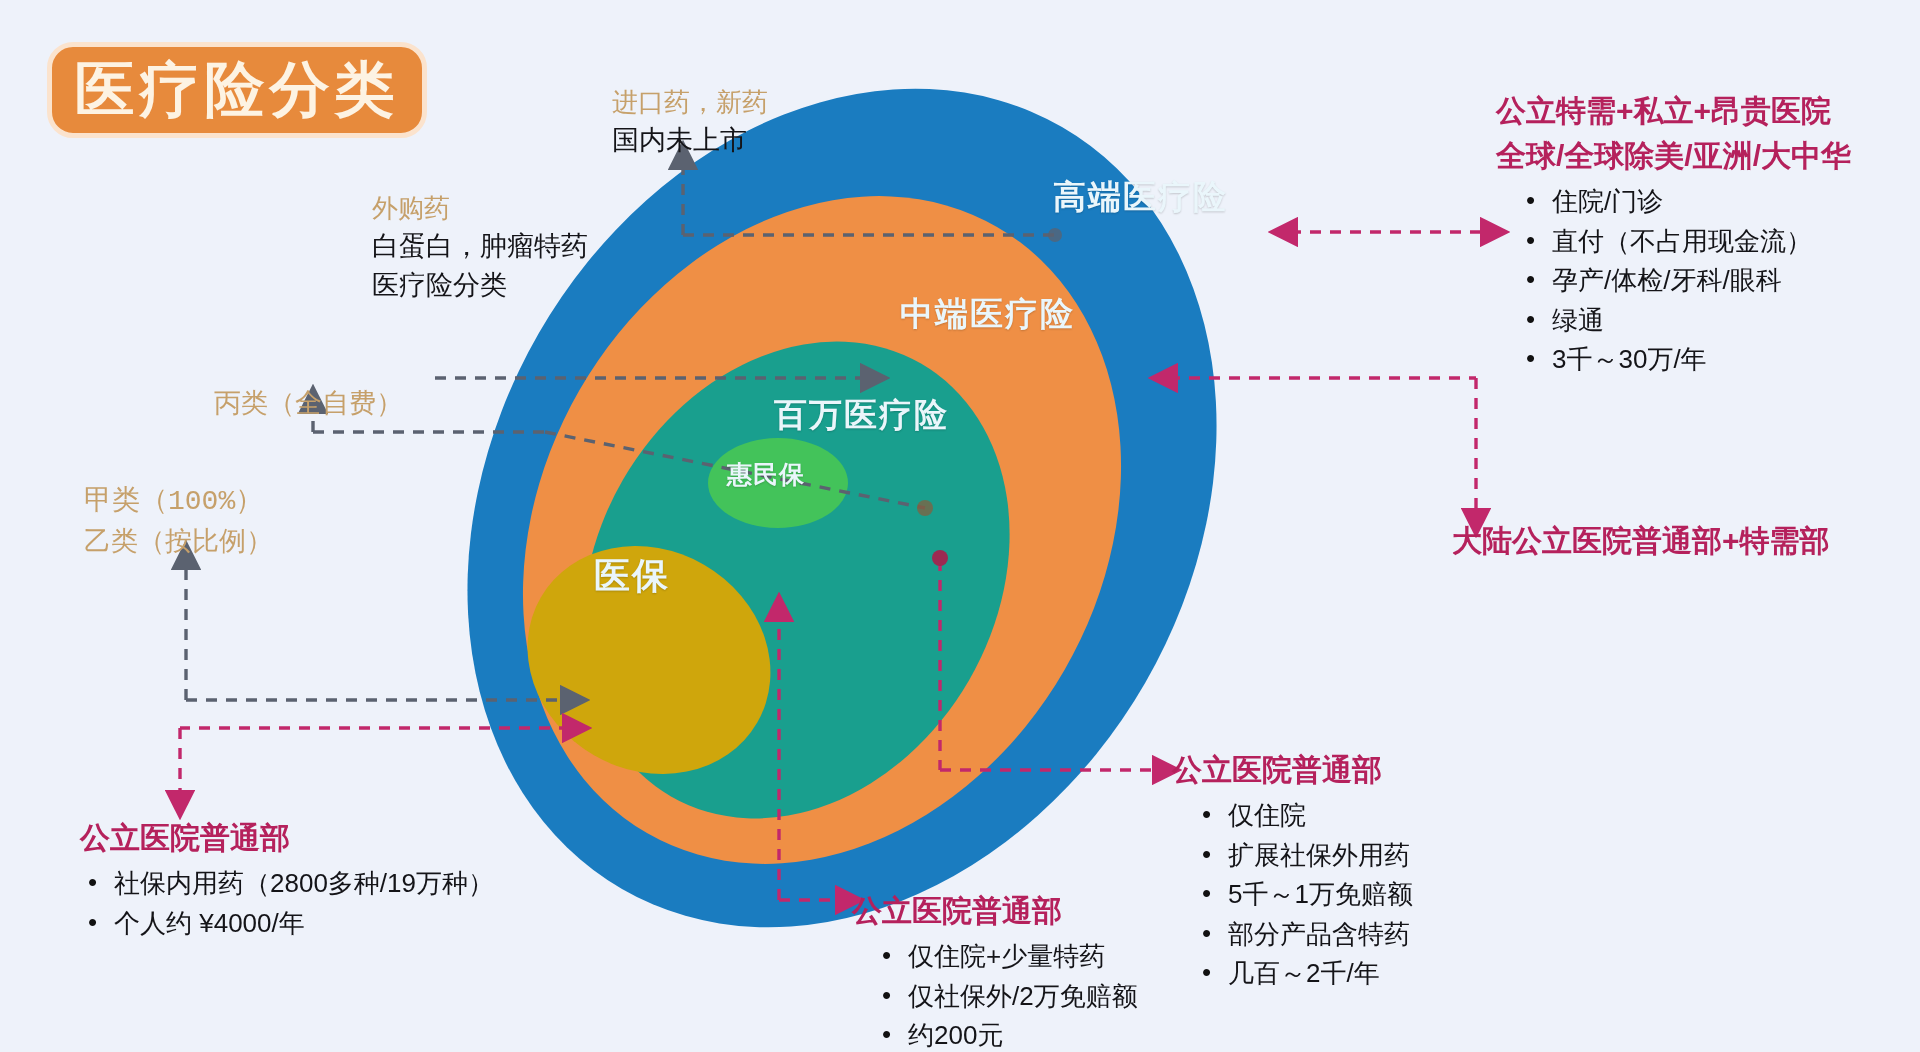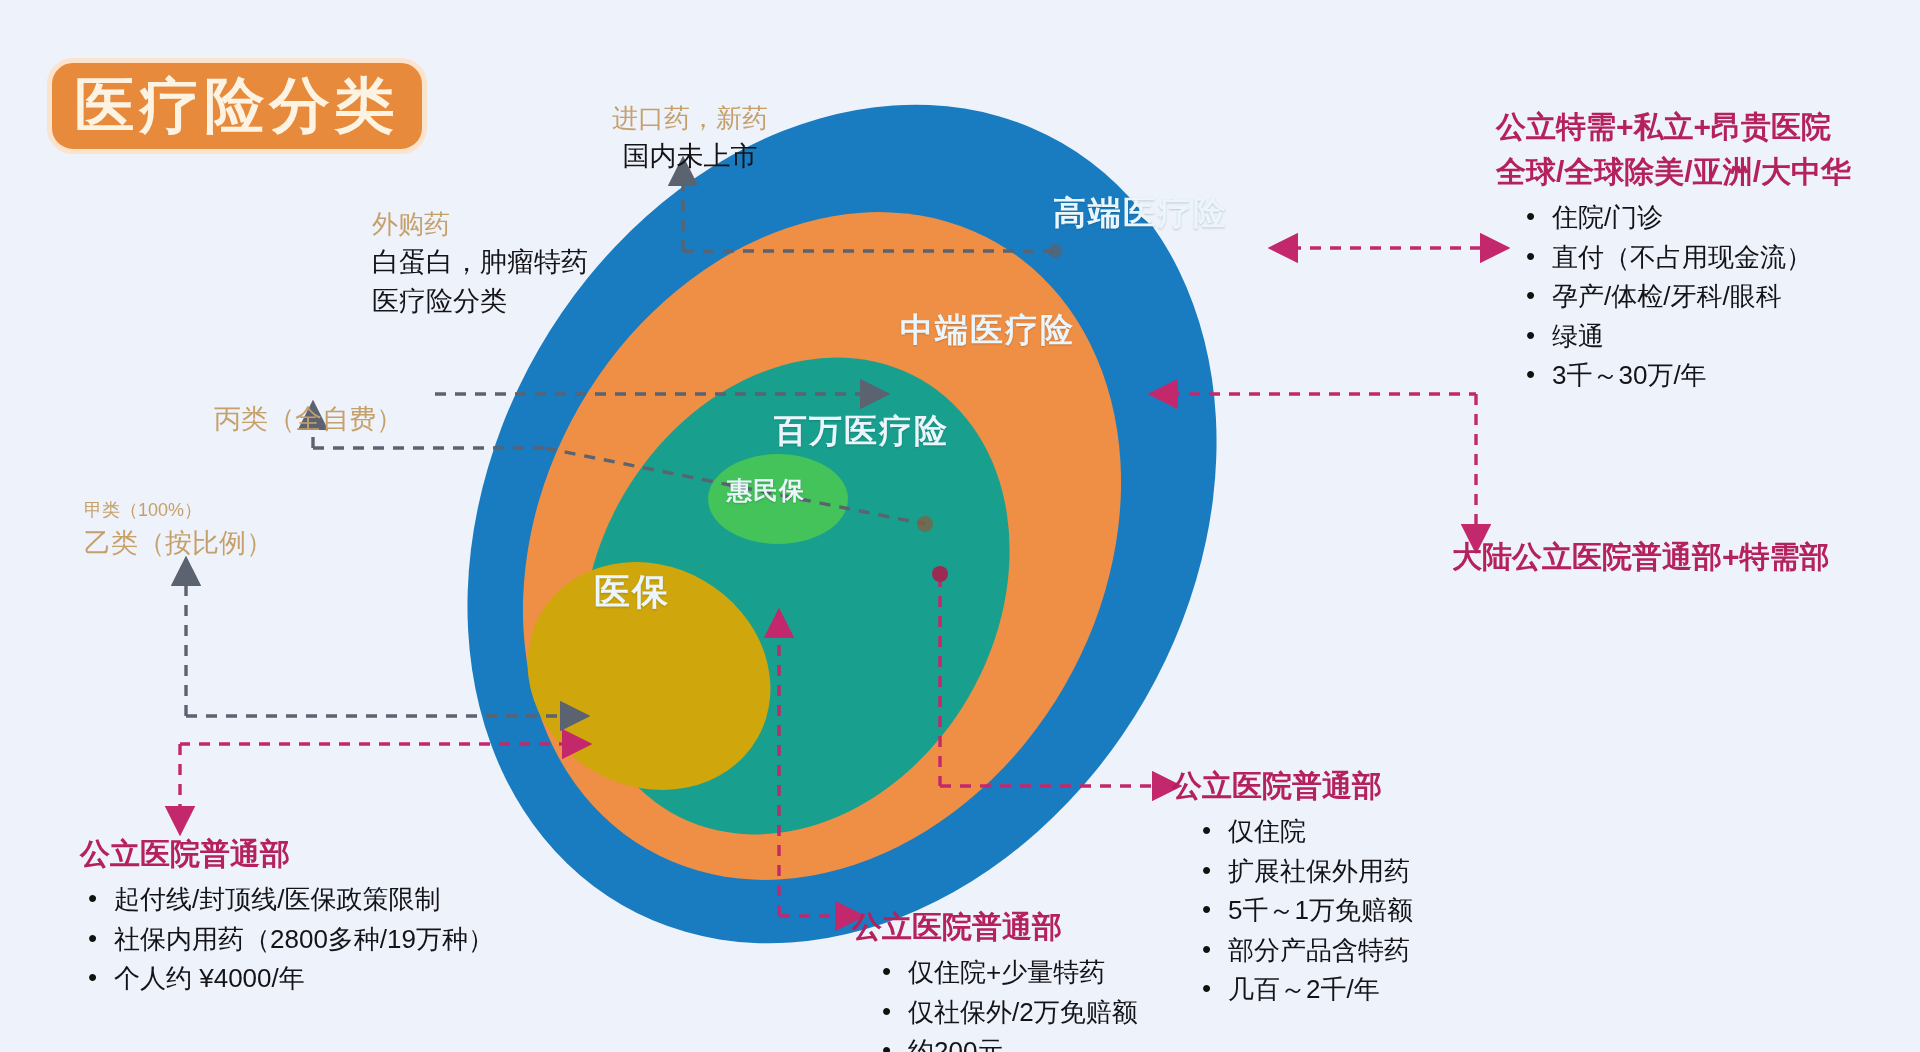--- a/index.html
+++ b/index.html
@@ -4,21 +4,21 @@
 <title>医疗险分类</title>
 <style>
   html,body{margin:0;padding:0;}
   body{
     width:1920px;height:1052px;
     background:#eef2fa;
     font-family:"Liberation Sans","DejaVu Sans",sans-serif;
     overflow:hidden;
     position:relative;
   }
-  #stage{position:absolute;left:0;top:16px;width:1920px;height:908px;}
+  #stage{position:absolute;left:0;top:0;width:1920px;height:908px;}
 
   
   .title-badge{
     position:absolute;left:47px;top:42px;
     width:380px;height:96px;
     background:#e78a3c;
     border:5px solid #fbe3cd;
     border-radius:26px;
     box-sizing:border-box;
     display:flex;align-items:center;justify-content:center;
@@ -152,44 +152,43 @@
       <path d="M1476,378 L1476,518" stroke="#c2286b" stroke-width="3.4" stroke-dasharray="11 9" fill="none" marker-end="url(#arrPink)"></path>
     </g>
   </svg>
 
   <div class="ell-label lbl-high">高端医疗险</div>
   <div class="ell-label lbl-mid">中端医疗险</div>
   <div class="ell-label lbl-mil">百万医疗险</div>
   <div class="ell-label lbl-hui">惠民保</div>
   <div class="ell-label lbl-ins">医保</div>
 
-  <div class="ann" style="left:612px;top:84px;text-align:center;">
+  <div class="ann" style="left:612px;top:84px;">
     <div class="hd tan">进口药，新药</div>
     <div class="bd">国内未上市</div>
   </div>
 
   <div class="ann" style="left:372px;top:190px;">
     <div class="hd tan">外购药</div>
     <div class="bd">白蛋白，肿瘤特药</div>
     <div class="bd">医疗险分类</div>
   </div>
 
   <div class="ann" style="left:214px;top:384px;">
     <div class="hd tan" style="font-size:27px;">丙类（全自费）</div>
   </div>
 
   <div class="ann" style="left:84px;top:482px;">
-    <div class="hd tan" style="font-size:18px;">甲类（100%）</div>
+    <div class="hd tan" style="font-size:28px;font-family:Liberation Mono, monospace;">甲类（100%）</div>
     <div class="hd tan" style="font-size:27px;">乙类（按比例）</div>
   </div>
 
   <div class="ann" style="left:80px;top:815px;">
     <div class="crimson" style="font-size:30px;line-height:1.5;">公立医院普通部</div>
     <ul class="blist">
-      <li>起付线/封顶线/医保政策限制</li>
       <li>社保内用药（2800多种/19万种）</li>
       <li>个人约 ¥4000/年</li>
     </ul>
   </div>
 
   <div class="ann" style="left:852px;top:888px;">
     <div class="crimson" style="font-size:30px;line-height:1.5;">公立医院普通部</div>
     <ul class="blist" style="padding-left:52px;">
       <li>仅住院+少量特药</li>
       <li>仅社保外/2万免赔额</li>

